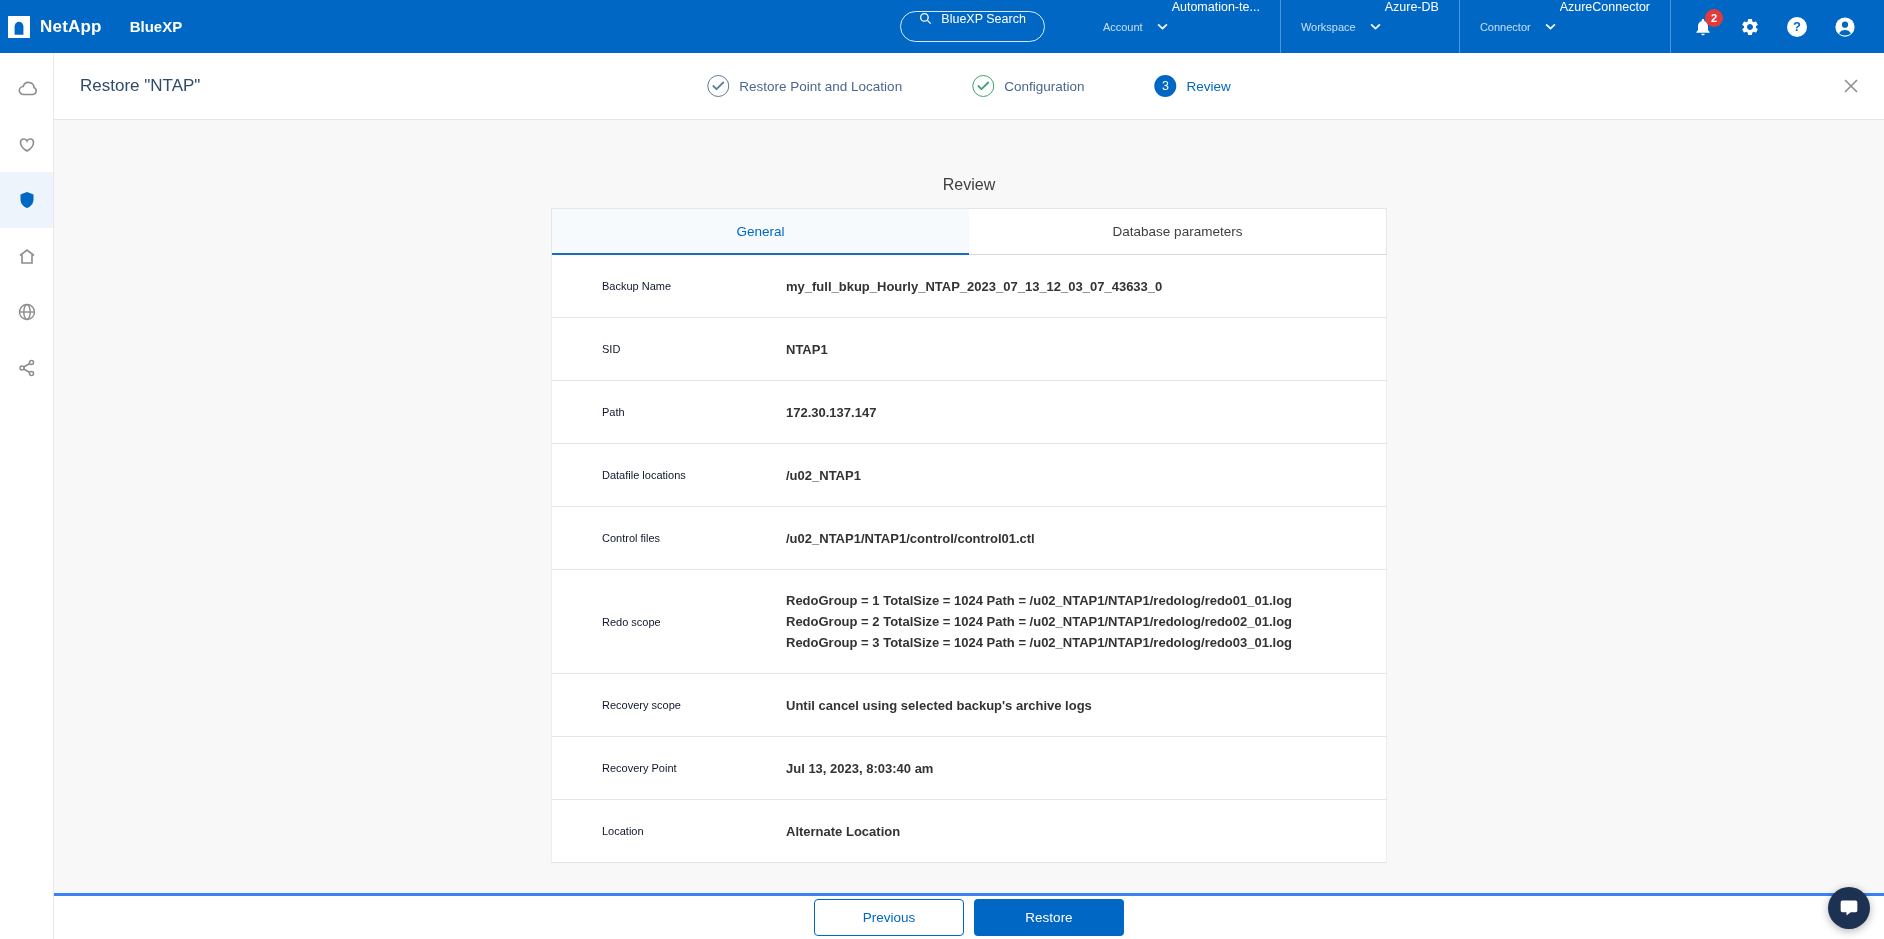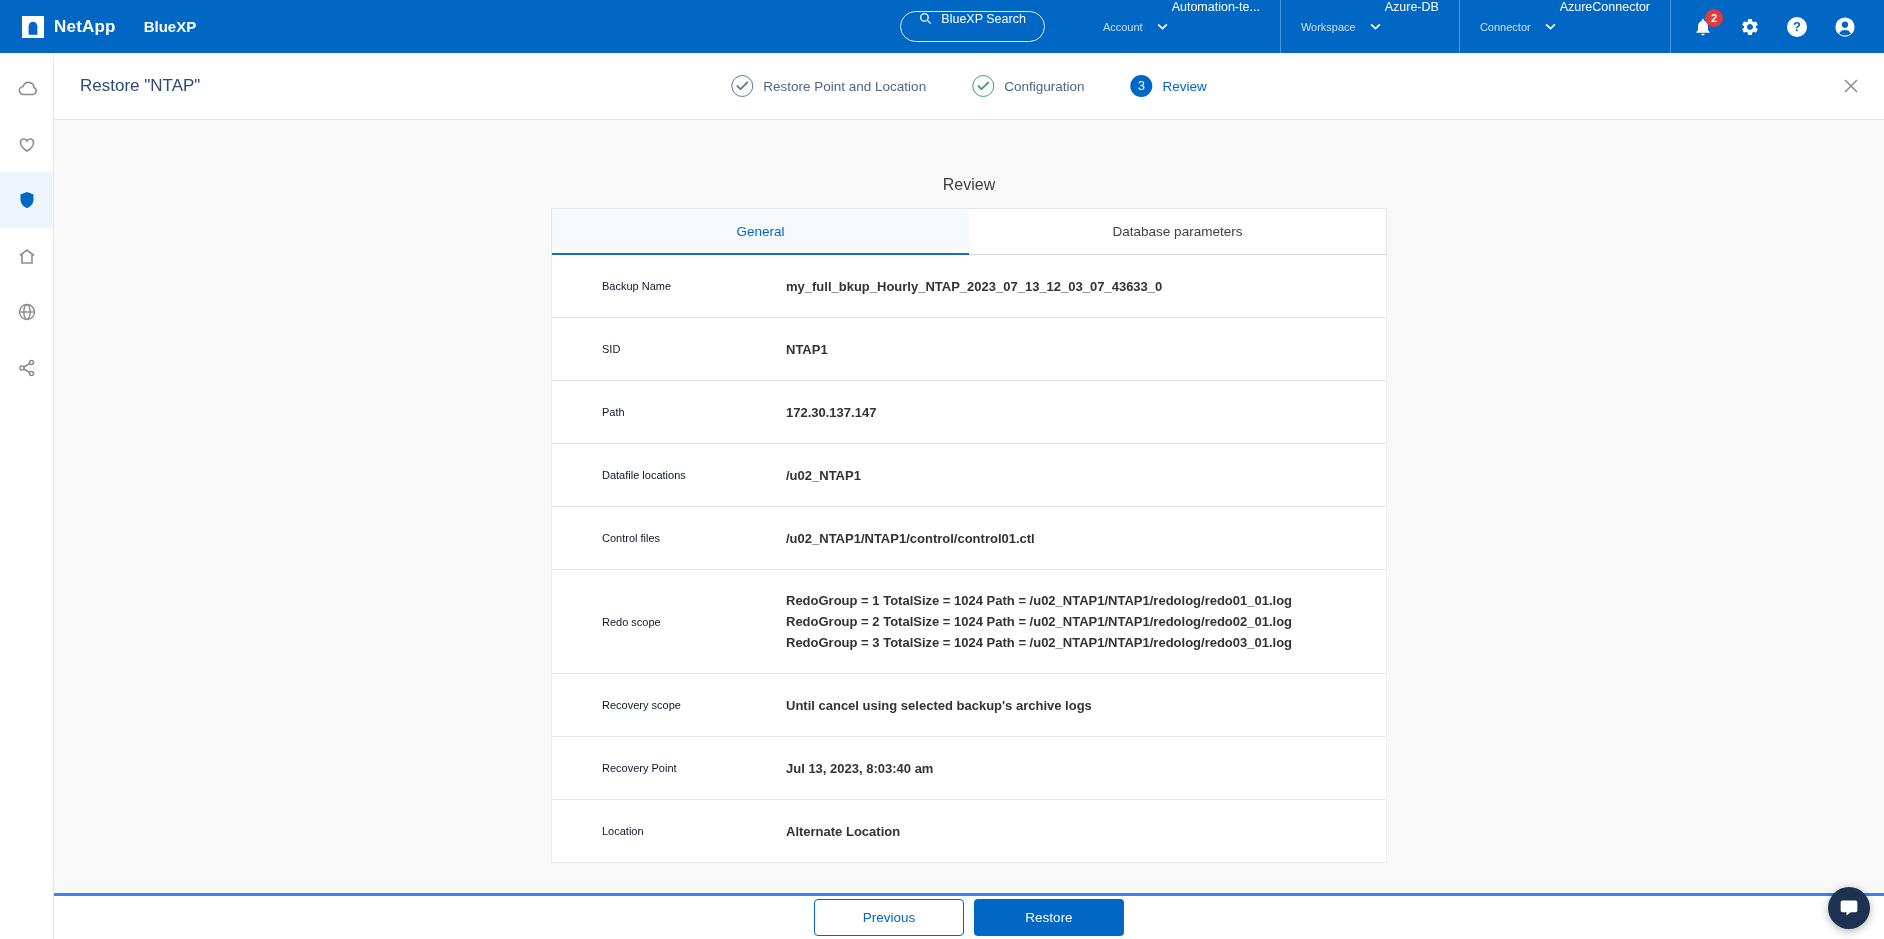--- a/index.html
+++ b/index.html
@@ -1,21 +1,21 @@
 <!DOCTYPE html>
 <html><head>
 <meta charset="utf-8">
 <style>
   * { margin:0; padding:0; box-sizing:border-box; }
   html,body { width:1884px; height:939px; overflow:hidden; font-family:"Liberation Sans", sans-serif; background:#fff; }
   body { position:relative; }
 
   
   .topbar { position:absolute; top:0; left:0; width:100%; height:53px; background:#0067C5; display:flex; align-items:center; color:#fff; z-index:10; }
-  .brand { display:flex; align-items:center; gap:10px; padding-left:22px; }
+  .brand { display:flex; align-items:center; gap:10px; padding-left:8px; }
   .brand-name { font-weight:bold; font-size:17px; letter-spacing:.2px; }
   .product { margin-left:28px; font-size:15px; font-weight:600; }
   .search-pill { margin-left:auto; margin-right:38px; display:flex; align-items:flex-start; gap:9px; border:1px solid rgba(255,255,255,.85); border-radius:16px; height:31px; padding:0 18px; font-size:12.5px; cursor:pointer; }
   .ctx { display:flex; align-items:stretch; height:100%; }
   .hdr-divider { width:1px; background:rgba(255,255,255,.3); height:100%; }
   .ctx-group { display:flex; flex-direction:row; justify-content:center; gap:4px; padding:0 20px; min-width:132px; cursor:pointer; }
   .ctx-top { display:flex; align-items:center; justify-content:space-between; gap:14px; }
   .ctx-label { font-size:11px; color:rgba(255,255,255,.78); }
   .ctx-value { font-size:12.5px; color:#fff; white-space:nowrap; }
   .top-icons { display:flex; align-items:center; gap:27px; padding:0 28px 0 22px; }
@@ -24,21 +24,21 @@
   .help-circle { width:20px; height:20px; border-radius:50%; background:#fff; color:#0067C5; font-size:13px; font-weight:bold; display:flex; align-items:center; justify-content:center; }
 
   
   .sidebar { position:absolute; top:53px; left:0; width:54px; bottom:0; background:#fff; border-right:1px solid #e8e8e8; display:flex; flex-direction:column; align-items:stretch; padding-top:7px; z-index:5; }
   .side-item { height:56px; display:flex; align-items:center; justify-content:center; color:#8d8d8d; cursor:pointer; }
   .side-item.active { color:#0067C5; background:#EDF4FB; }
 
   
   .wizardbar { position:absolute; top:53px; left:54px; right:0; height:67px; background:#fff; border-bottom:1px solid #e4e4e4; display:flex; align-items:center; z-index:4; }
   .wizard-title { padding-left:26px; font-size:17px; color:#2f4b6e; }
-  .steps { position:absolute; left:50%; transform:translateX(-50%); display:flex; align-items:center; gap:46px; }
+  .steps { position:absolute; left:50%; transform:translateX(-50%); display:flex; align-items:center; gap:70px; }
   .step { display:flex; align-items:center; gap:10px; font-size:13.5px; cursor:pointer; }
   .step-circle { width:22px; height:22px; border-radius:50%; display:flex; align-items:center; justify-content:center; flex-shrink:0; }
   .step.done .step-circle { border:1.6px solid currentColor; background:transparent; }
   .step.done-blue { color:#5d7b9d; }
   .step.done-green { color:#3FA471; }
   .step.done .step-label { color:#4a688e; }
   .step.active .step-circle { background:#0067C5; color:#fff; font-size:12.5px; }
   .step.active .step-label { color:#0067C5; }
   .close-x { margin-left:auto; margin-right:26px; cursor:pointer; display:flex; align-items:center; }
 

